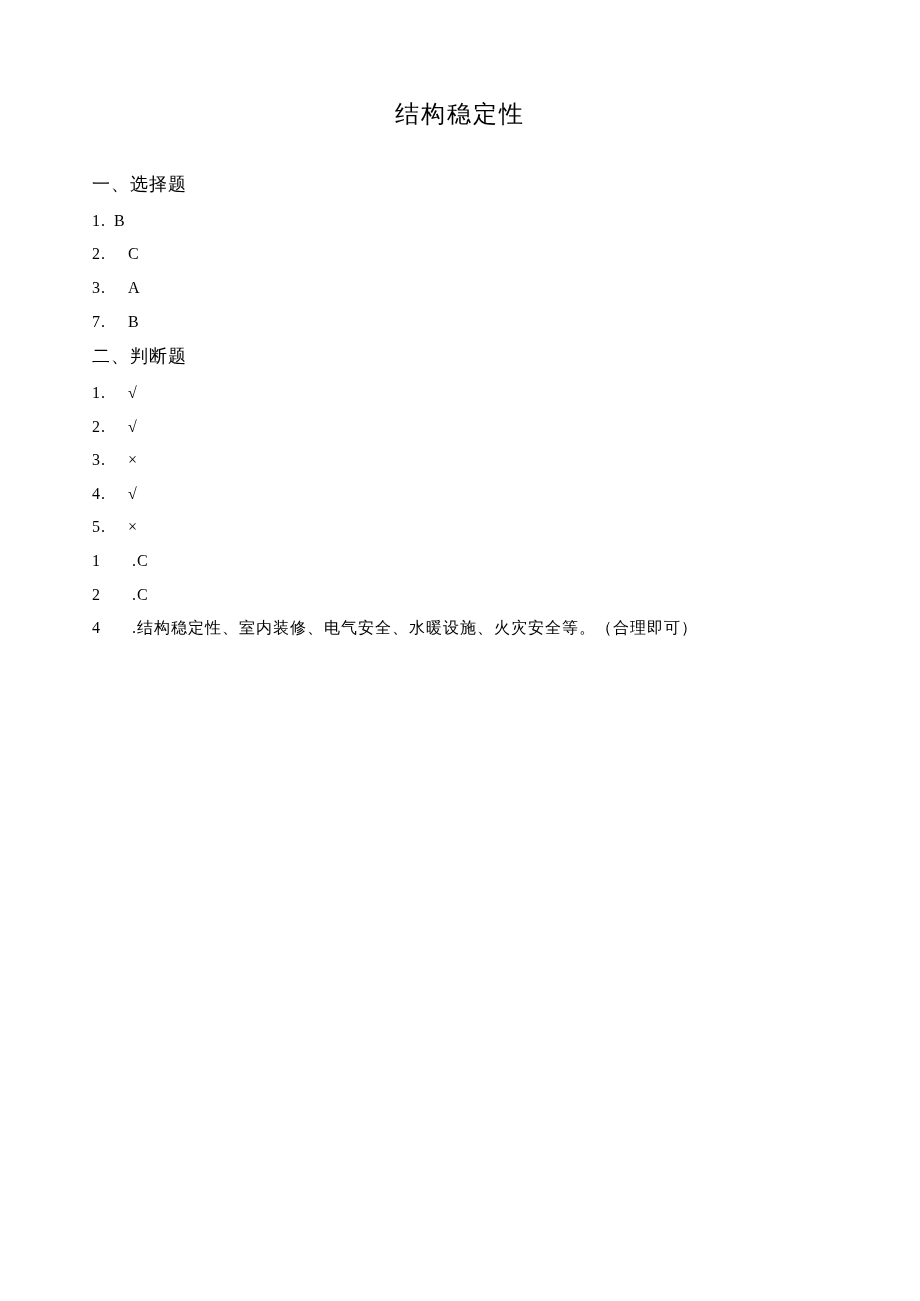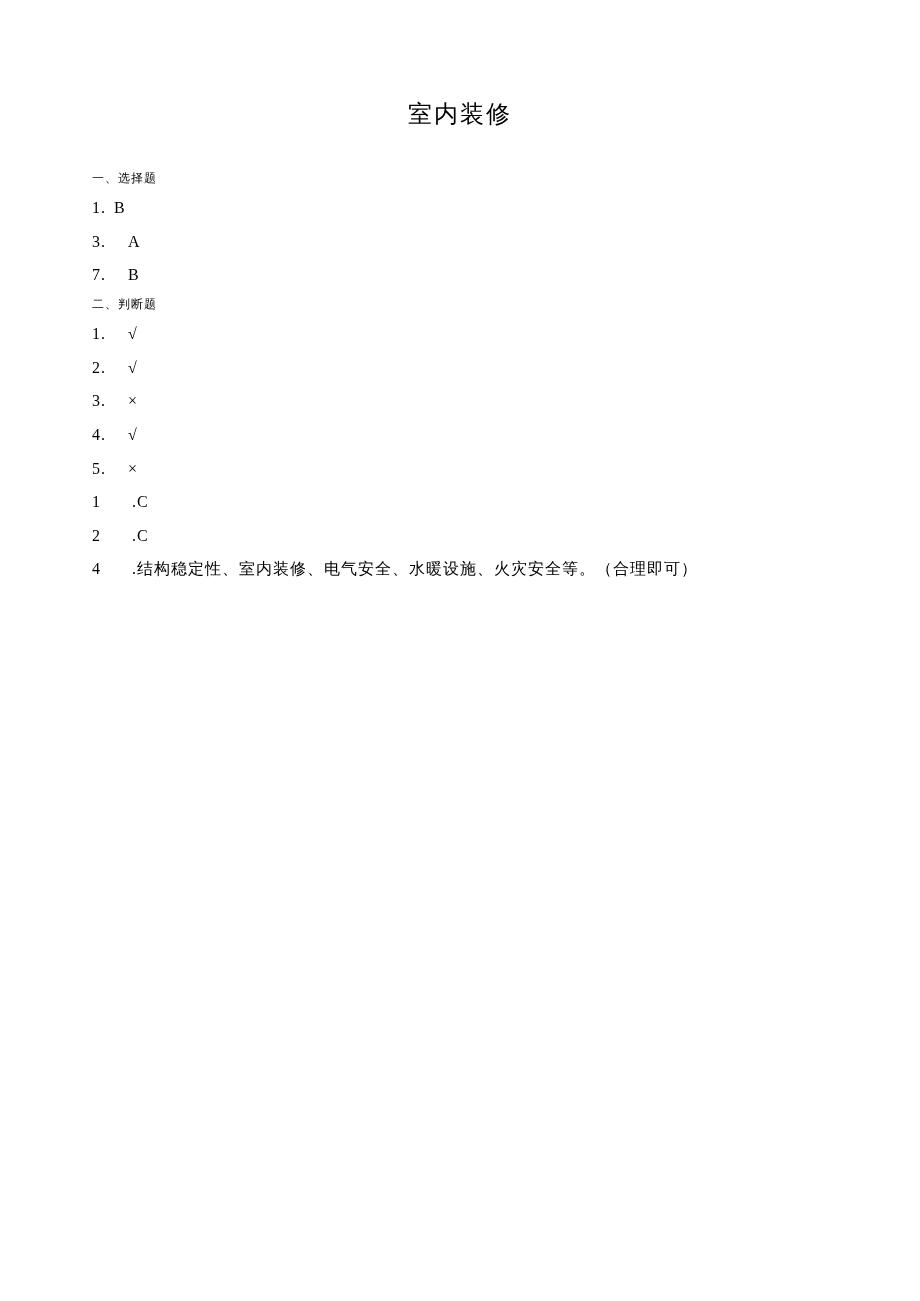--- a/index.html
+++ b/index.html
@@ -17,21 +17,21 @@
     }
     .title {
       text-align: center;
       font-size: 24px;
       font-weight: normal;
       letter-spacing: 2px;
       margin-bottom: 36px;
       font-family: "SimSun", "宋体", serif;
     }
     .section-header {
-      font-size: 12px;
+      font-size: 18px;
       line-height: 2.1;
       letter-spacing: 1px;
     }
     .answer-line {
       font-size: 16px;
       line-height: 2.1;
       letter-spacing: 1px;
       font-family: Liberation Serif, serif;
     }
     .num {
@@ -43,25 +43,26 @@
       width: 14px;
     }
     .wide-sep {
       display: inline-block;
       width: 18px;
     }
   </style>
 </head>
 <body>
 
-<div class="title">室内装修</div>
+<div class="title">结构稳定性</div>
 
 <div>
   <div class="section-header">一、选择题</div>
   <div class="answer-line"><span class="num">1.</span><span>B</span></div>
+  <div class="answer-line"><span class="num">2.</span><span class="dot-sep"></span><span>C</span></div>
   <div class="answer-line"><span class="num">3.</span><span class="dot-sep"></span><span>A</span></div>
   <div class="answer-line"><span class="num">7.</span><span class="dot-sep"></span><span>B</span></div>
 </div>
 
 <div>
   <div class="section-header">二、判断题</div>
   <div class="answer-line"><span class="num">1.</span><span class="dot-sep"></span><span>√</span></div>
   <div class="answer-line"><span class="num">2.</span><span class="dot-sep"></span><span>√</span></div>
   <div class="answer-line"><span class="num">3.</span><span class="dot-sep"></span><span>×</span></div>
   <div class="answer-line"><span class="num">4.</span><span class="dot-sep"></span><span>√</span></div>

